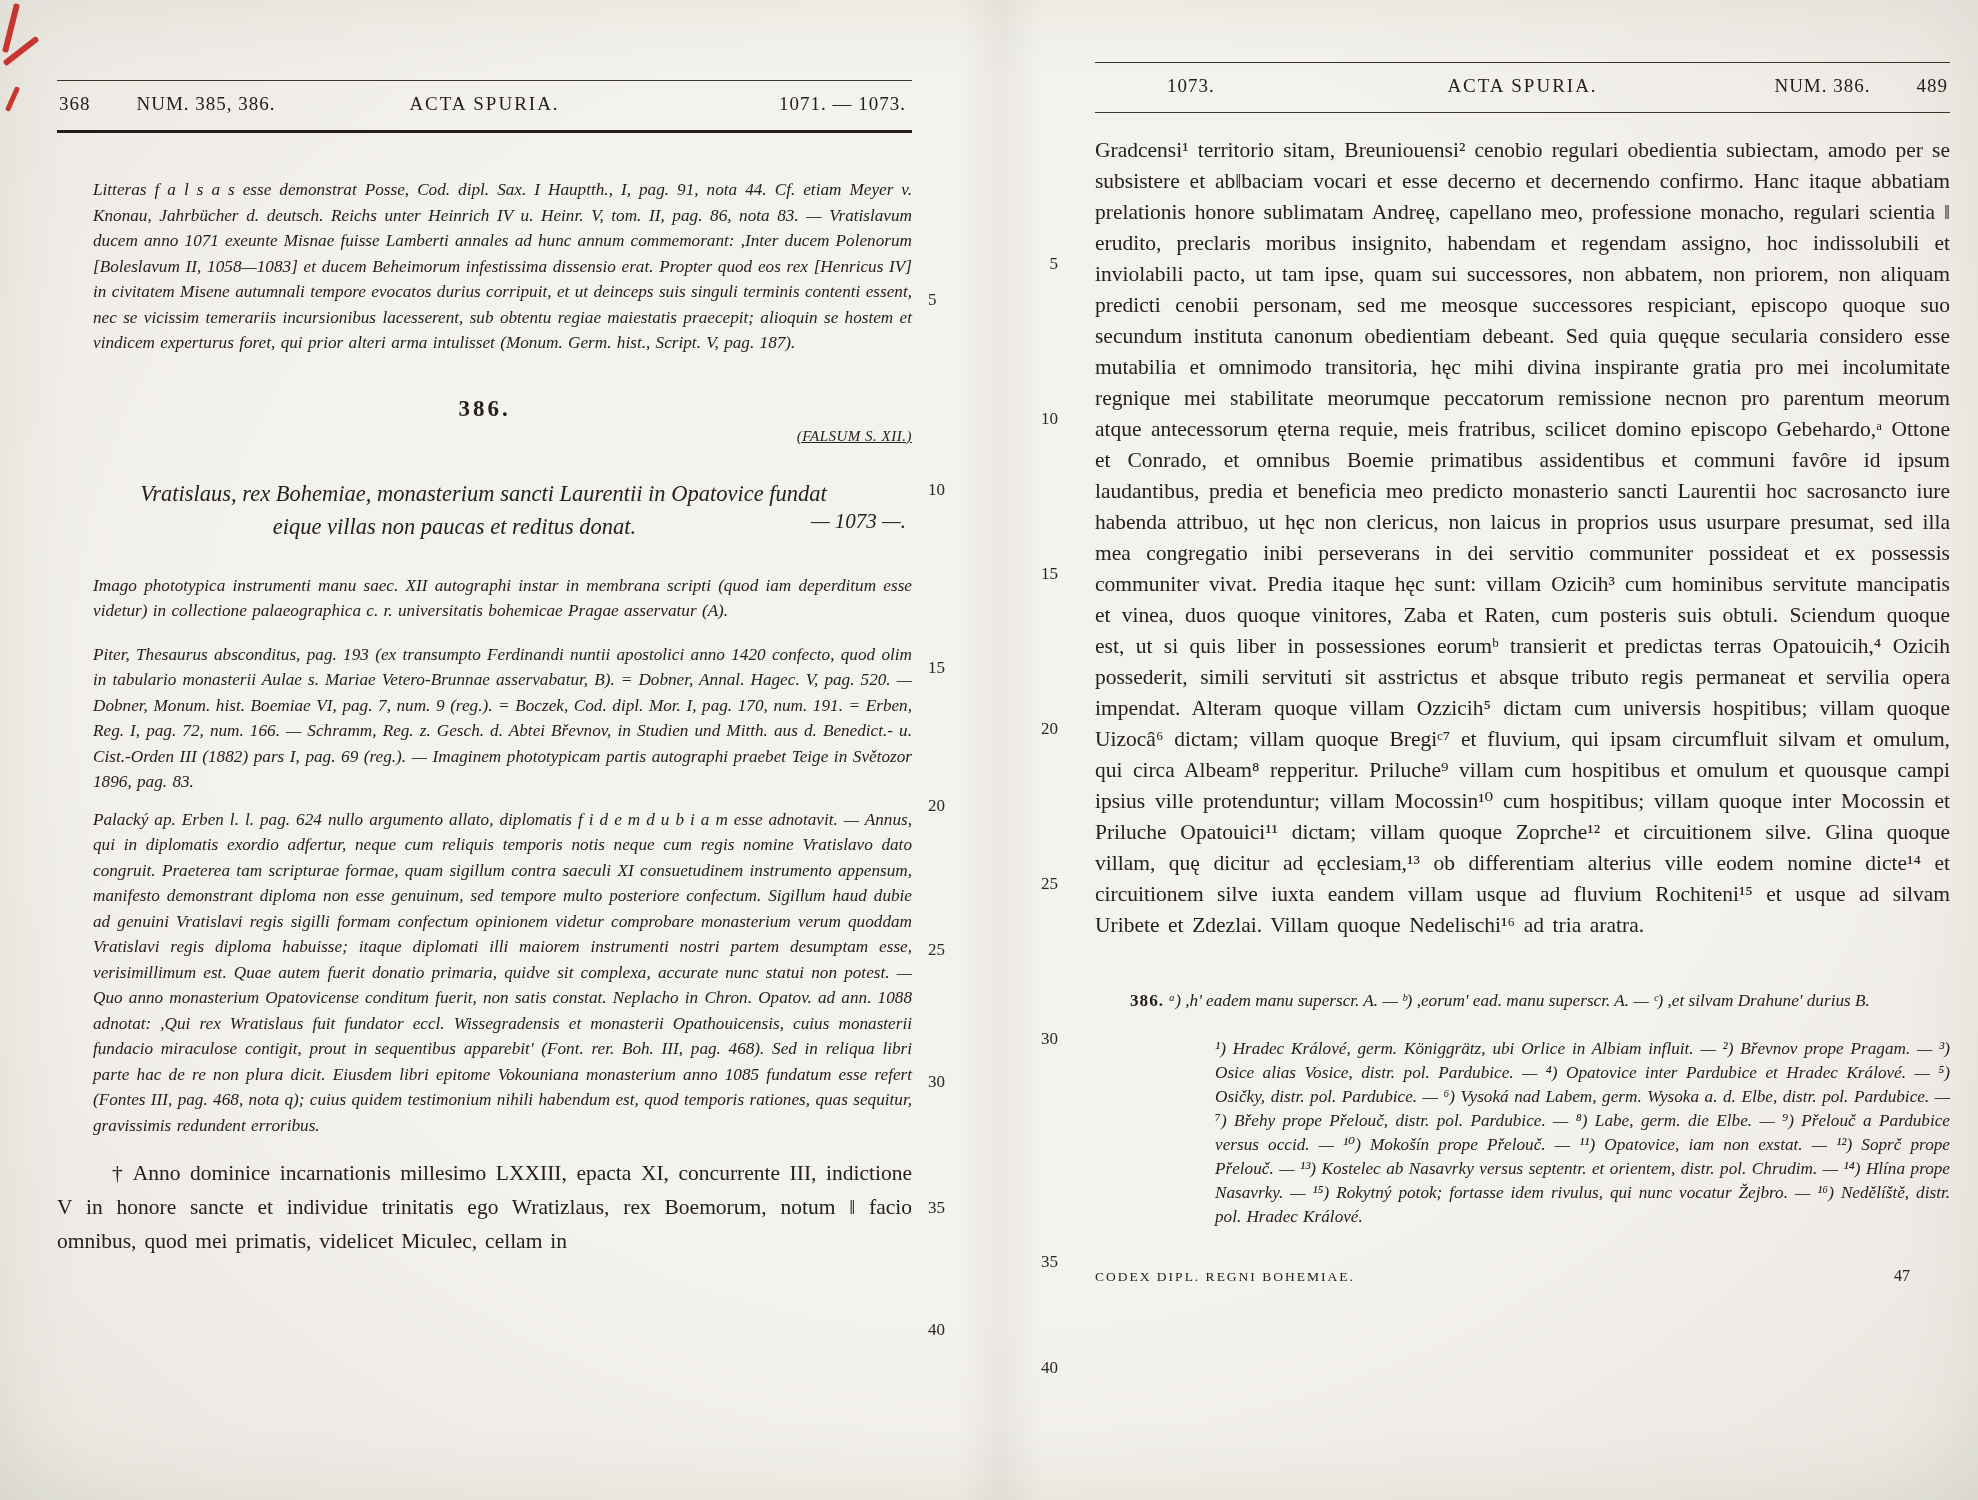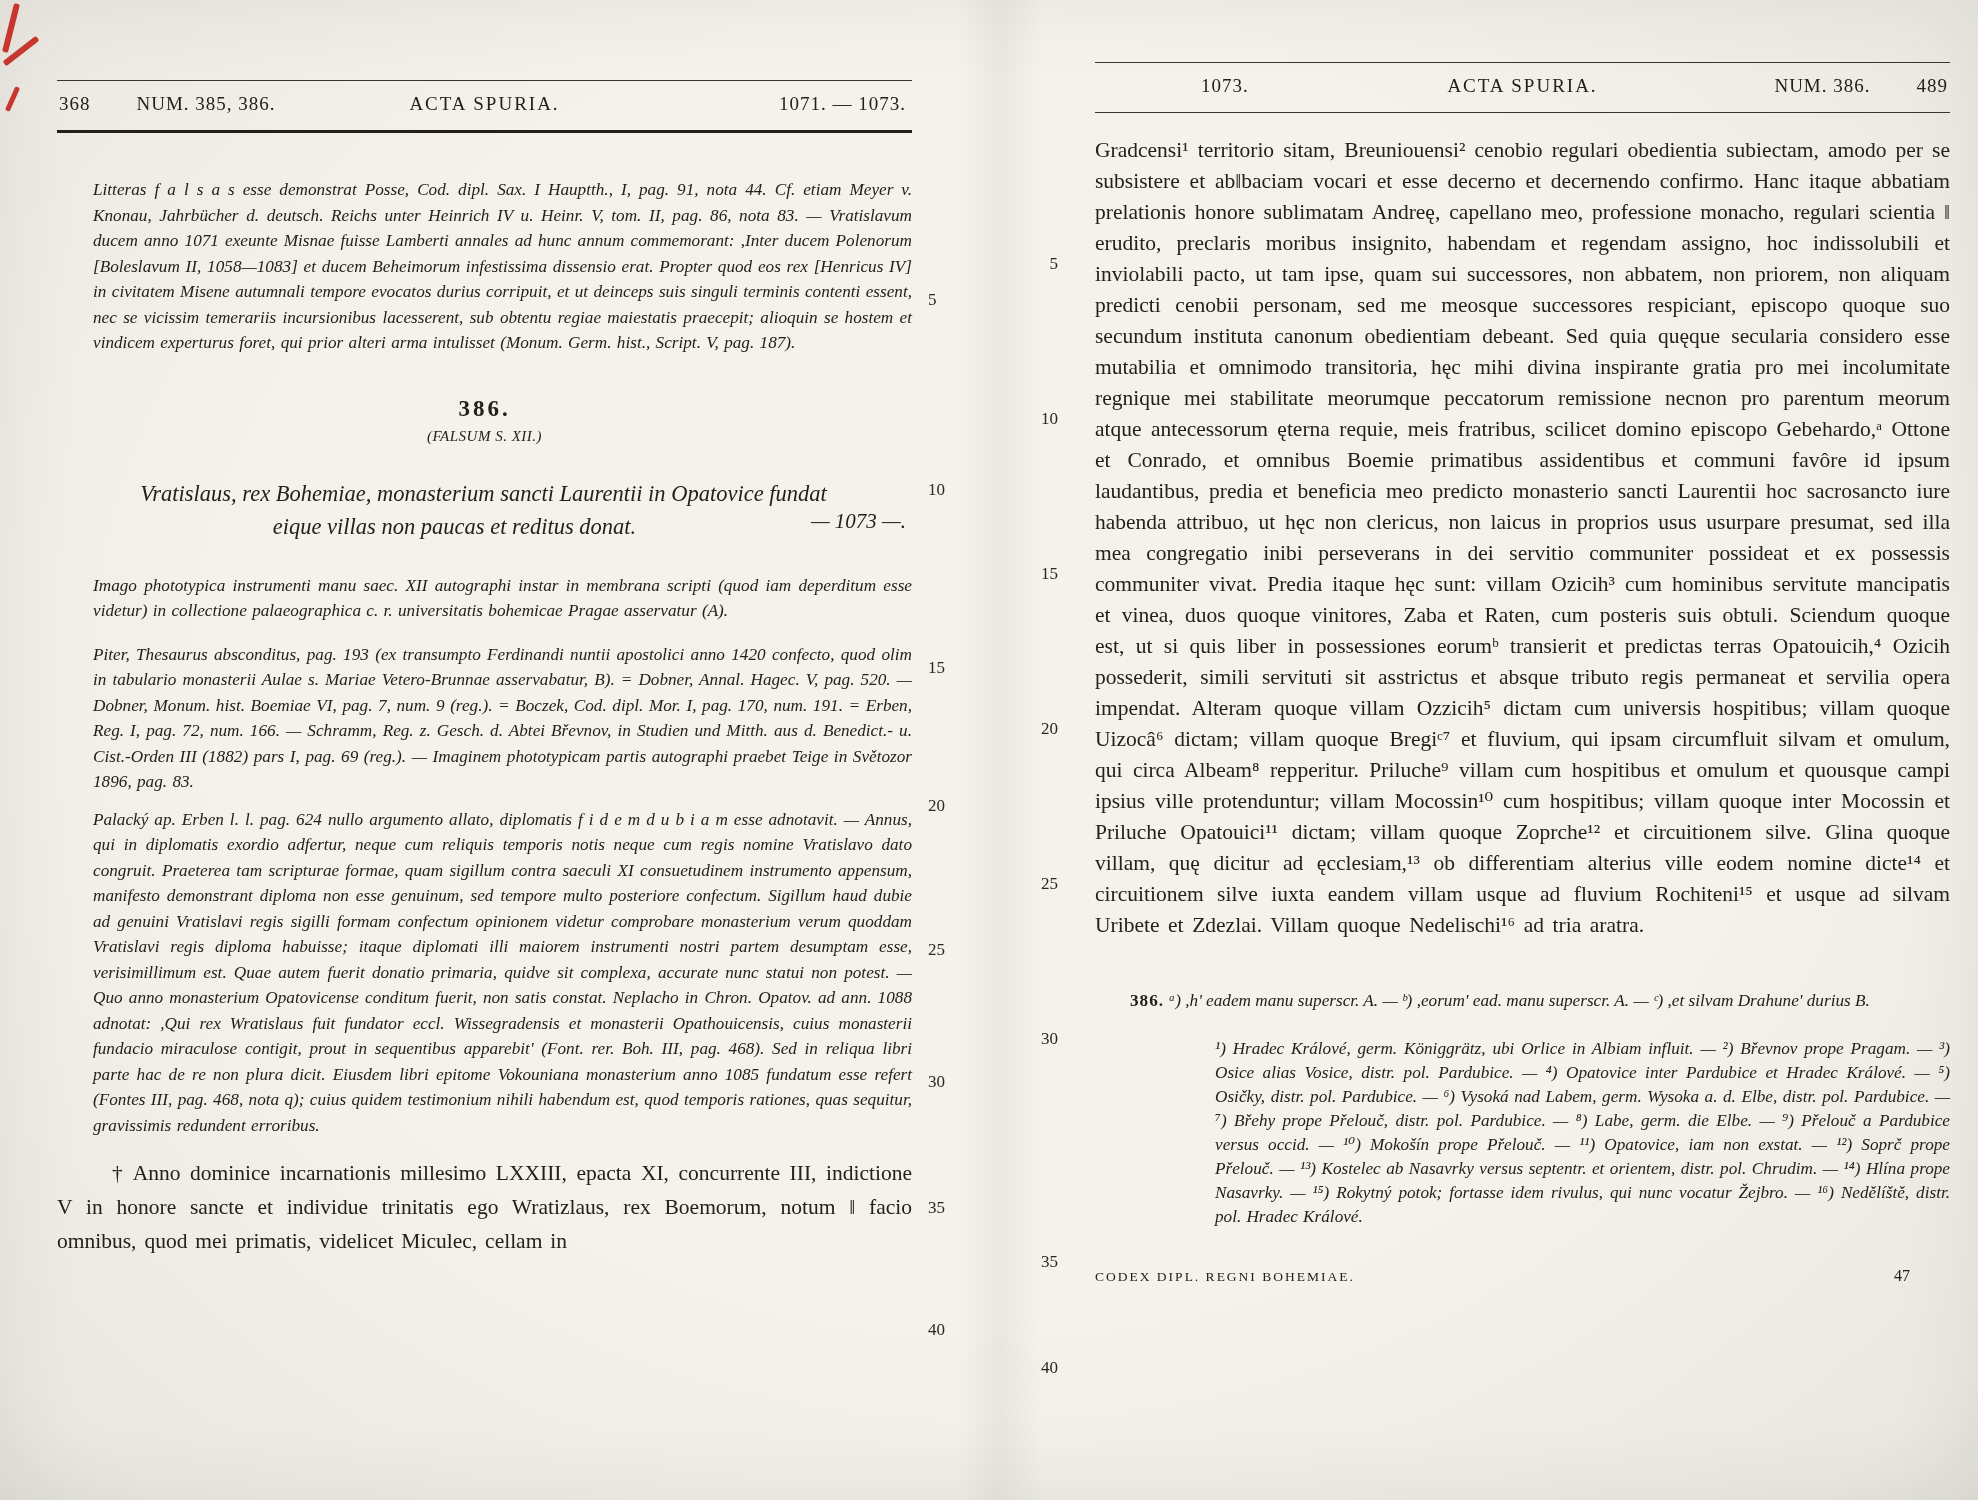--- a/index.html
+++ b/index.html
@@ -32,43 +32,43 @@
   .phead{
     position:relative;
     display:flex;justify-content:space-between;align-items:baseline;
     font-size:19px;letter-spacing:1px;
     padding:12px 2px 15px 2px;
   }
   .phead-left{border-top:1.5px solid #39352d;border-bottom:3.5px solid #23201a;}
   .phead-right{border-top:1.5px solid #39352d;border-bottom:1.5px solid #39352d;}
   .ph-center{position:absolute;left:50%;transform:translateX(-50%);letter-spacing:2px;}
   .ph-group{display:flex;gap:46px;}
-  .ph-left-pad{margin-left:104px;}
+  .ph-left-pad{margin-left:70px;}
   .ph-right-pad{margin-right:4px;}
 
   p{margin:0;}
   .apparatus{
     margin-left:36px;
     font-style:italic;
     font-size:17.2px;line-height:25.5px;
     text-align:justify;
     word-spacing:0.06em;
   }
   .app-intro{margin-top:44px;}
   .app-imago{margin-top:30px;}
   .app-piter{margin-top:18px;}
   .app-palacky{margin-top:12px;}
 
   .docnum{
     margin:40px 0 0 0;text-align:center;
     font-size:23px;font-weight:bold;letter-spacing:3px;
   }
   .falsum{
-    margin-top:6px;text-align:center;
-    font-style:italic;font-size:15px;letter-spacing:0.5px;
+    margin-top:6px;text-align:right;
+    font-style:italic;font-size:15px;letter-spacing:0.5px;text-decoration:underline;
   }
   .doctitle-wrap{position:relative;margin-top:32px;}
   .doctitle{
     font-style:italic;font-size:22.5px;line-height:33px;
     text-indent:58px;text-align:center;
     padding-right:60px;
   }
   .docdate{
     position:absolute;right:6px;bottom:9px;
     font-style:italic;font-size:21px;

